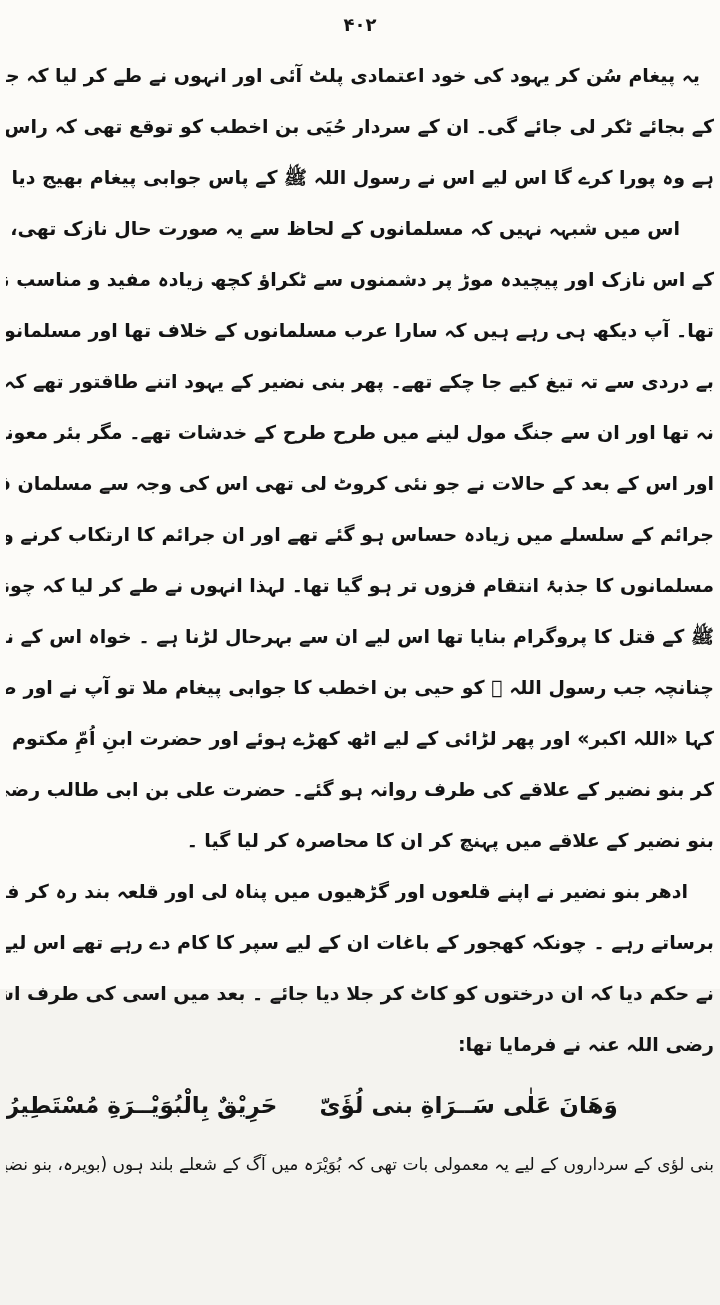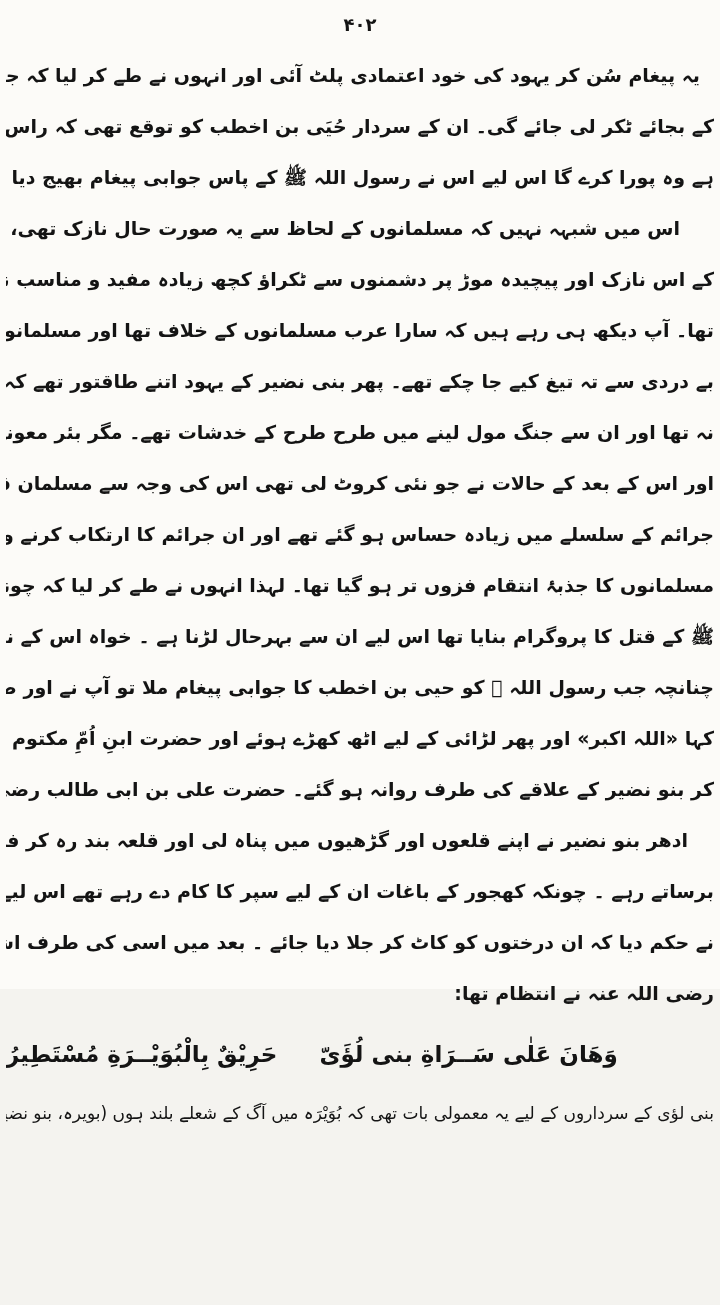--- a/index.html
+++ b/index.html
@@ -77,27 +77,28 @@
       <div class="line">تھا۔ آپ دیکھ ہی رہے ہیں کہ سارا عرب مسلمانوں کے خلاف تھا اور مسلمانوں کے دو تبلیغی وفود نہایت</div>
       <div class="line">بے دردی سے تہ تیغ کیے جا چکے تھے۔ پھر بنی نضیر کے یہود اتنے طاقتور تھے کہ ان کا ہتھیار ڈالنا آسان</div>
       <div class="line">نہ تھا اور ان سے جنگ مول لینے میں طرح طرح کے خدشات تھے۔ مگر بئر معونہ کے المیے سے پہلے</div>
       <div class="line">اور اس کے بعد کے حالات نے جو نئی کروٹ لی تھی اس کی وجہ سے مسلمان قتل اور بد عہدی جیسے</div>
       <div class="line">جرائم کے سلسلے میں زیادہ حساس ہو گئے تھے اور ان جرائم کا ارتکاب کرنے والوں کے خلاف</div>
       <div class="line">مسلمانوں کا جذبۂ انتقام فزوں تر ہو گیا تھا۔ لہذا انہوں نے طے کر لیا کہ چونکہ بنو نضیر نے رسول اللہ</div>
       <div class="line">ﷺ کے قتل کا پروگرام بنایا تھا اس لیے ان سے بہرحال لڑنا ہے ۔ خواہ اس کے نتائج جو بھی ہوں</div>
       <div class="line">چنانچہ جب رسول اللہ ﷺ کو حیی بن اخطب کا جوابی پیغام ملا تو آپ نے اور صحابہ کرامؓ نے</div>
       <div class="line">کہا «اللہ اکبر» اور پھر لڑائی کے لیے اٹھ کھڑے ہوئے اور حضرت ابنِ اُمِّ مکتوم کو مدینہ کا انتظام سونپ</div>
       <div class="line">کر بنو نضیر کے علاقے کی طرف روانہ ہو گئے۔ حضرت علی بن ابی طالب رضی اللہ عنہ کے ہاتھ میں علم تھا</div>
+      <div class="line">بنو نضیر کے علاقے میں پہنچ کر ان کا محاصرہ کر لیا گیا ۔</div>
     </div>
 
   <div class="para">
       <div class="line" style="padding-right: 26px;">ادھر بنو نضیر نے اپنے قلعوں اور گڑھیوں میں پناہ لی اور قلعہ بند رہ کر فصیل سے تیر اور پتھر</div>
       <div class="line">برساتے رہے ۔ چونکہ کھجور کے باغات ان کے لیے سپر کا کام دے رہے تھے اس لیے آپ</div>
       <div class="line">نے حکم دیا کہ ان درختوں کو کاٹ کر جلا دیا جائے ۔ بعد میں اسی کی طرف اشارہ کرکے حضرت حسان</div>
-      <div class="line">رضی اللہ عنہ نے انتظام تھا:</div>
+      <div class="line">رضی اللہ عنہ نے فرمایا تھا:</div>
     </div>
 
   <div class="verse">
     <span class="hemistich">وَهَانَ عَلٰی سَــرَاةِ بنی لُؤَیّ</span><span class="hemistich-gap"></span><span class="hemistich">حَرِیْقٌ بِالْبُوَیْــرَةِ مُسْتَطِیرُ</span>
   </div>
 
   <div class="commentary">
       <div class="line">بنی لؤی کے سرداروں کے لیے یہ معمولی بات تھی کہ بُوَیْرَہ میں آگ کے شعلے بلند ہوں (بویرہ، بنو نضیر</div>
     </div>
 

